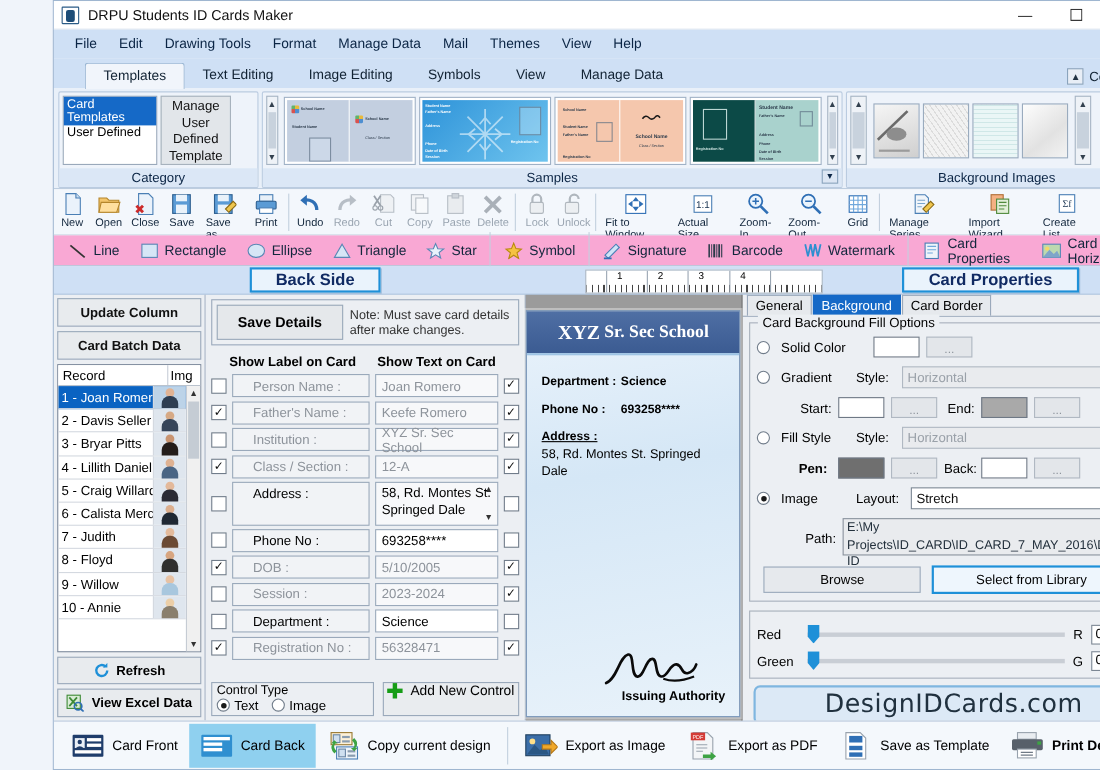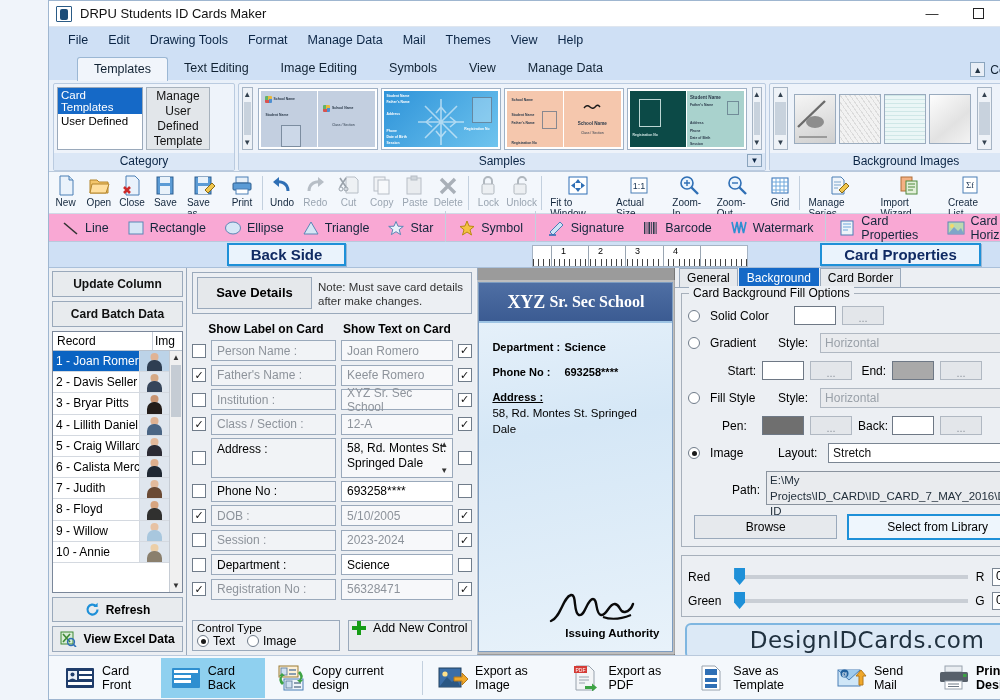--- a/index.html
+++ b/index.html
@@ -141,21 +141,21 @@
   .note { flex:1; font-size:11.5px; color:#333; line-height:1.25; padding-top:3px; }
   .colhead { display:flex; padding:8px 0 4px 0; font-size:12px; font-weight:bold; flex:none; }
   .colhead .a { width:148px; text-align:center; }
   .colhead .b { flex:1; text-align:center; padding-right:18px; }
   .fieldlist { flex:1; }
   .frow { display:flex; align-items:center; gap:5px; height:22px; margin-bottom:2.5px; }
   .cb { width:14px; height:14px; border:1px solid #707c8a; background:#fff; flex:none;
         display:flex; align-items:center; justify-content:center; font-size:11px; color:#111;
         line-height:1; }
   .lblfield { width:125px; height:21px; border:1px solid #9aa9bb; background:#f1f3f6;
-              display:flex; align-items:center; padding-left:5px; font-size:12px; }
+              display:flex; align-items:center; padding-left:18px; font-size:12px; }
   .lblfield.dim { color:#8d939b; }
   .txtfield { flex:1; height:21px; border:1px solid #9aa9bb; background:#f7f8fa;
               display:flex; align-items:center; padding-left:5px; font-size:12px; }
   .txtfield.dim { color:#8d939b; }
   .frow.tall { height:40px; }
   .frow.tall .lblfield { height:40px; }
   .frow.tall .txtfield { height:40px; align-items:flex-start; padding-top:2px; flex-direction:column;
                          line-height:1.28; position:relative; }
   .spin { position:absolute; right:1px; top:1px; width:13px; height:36px; display:flex;
           flex-direction:column; justify-content:space-between; }
@@ -1101,21 +1101,21 @@
             <span class="rad"></span>
             <span style="width:62px;">Fill Style</span>
             <span style="width:36px;">Style:</span>
             <span class="sel-dd">
               <span>Horizontal</span>
               <span class="cv">▼</span>
             </span>
           </div>
 
           <div class="prow" style="padding-left:34px;">
-            <span style="width:34px;text-align:left;">Pen:</span>
+            <span style="width:34px;text-align:center;font-weight:bold;">Pen:</span>
             <span class="swatch" style="background:#6f6f6f;"></span>
             <span class="dotbtn">...</span>
             <span style="width:28px;text-align:right;">Back:</span>
             <span class="swatch" style="background:#ffffff;"></span>
             <span class="dotbtn">...</span>
           </div>
 
           <div class="prow">
             <span class="rad on"></span>
             <span style="width:62px;">Image</span>
@@ -1238,32 +1238,20 @@
       <span class="bico">
         <svg width="30" height="26" viewBox="0 0 30 26">
             <path d="M6 1 h13 l5 5 v19 H6 z" fill="#fff" stroke="#98a2ad"></path>
             <rect x="9" y="4" width="12" height="6" fill="#2f6fb5"></rect>
             <rect x="9" y="13" width="12" height="4" fill="#2f6fb5"></rect>
             <rect x="9" y="19" width="12" height="4" fill="#2f6fb5"></rect>
           </svg>
       </span>
       <span>Save as Template</span>
     </div>
-    <div class="bbtn">
-      <span class="bico">
-        <svg width="30" height="26" viewBox="0 0 30 26">
-            <rect x="1" y="5" width="22" height="16" fill="#cfe6f7" stroke="#4a7fb5"></rect>
-            <path d="M1 5 L12 15 L23 5" fill="#9fcbee" stroke="#4a7fb5"></path>
-            <circle cx="7.5" cy="8.5" r="4" fill="#1f5f9c"></circle>
-            <text x="7.5" y="10.6" font-size="6" fill="#fff" text-anchor="middle" font-family="Liberation Sans">@</text>
-            <path d="M22 20 v-9 h-3 l5 -6 5 6 h-3 v9 z" fill="#f0a82a" stroke="#b5791a"></path>
-          </svg>
-      </span>
-      <span>Send Mail</span>
-    </div>
     <div class="bbtn" style="font-weight:bold;">
       <span class="bico">
         <svg width="30" height="26" viewBox="0 0 30 26">
             <rect x="6" y="1" width="17" height="6" fill="#e9edf1" stroke="#98a2ad"></rect>
             <rect x="1" y="7" width="28" height="10" rx="1.5" fill="#57606a"></rect>
             <rect x="24" y="9" width="3.5" height="3" fill="#3da344"></rect>
             <rect x="6" y="16" width="17" height="8" fill="#fff" stroke="#98a2ad"></rect>
             <path d="M9 19 h11 M9 21.5 h11" stroke="#6f7a86"></path>
           </svg>
       </span>

